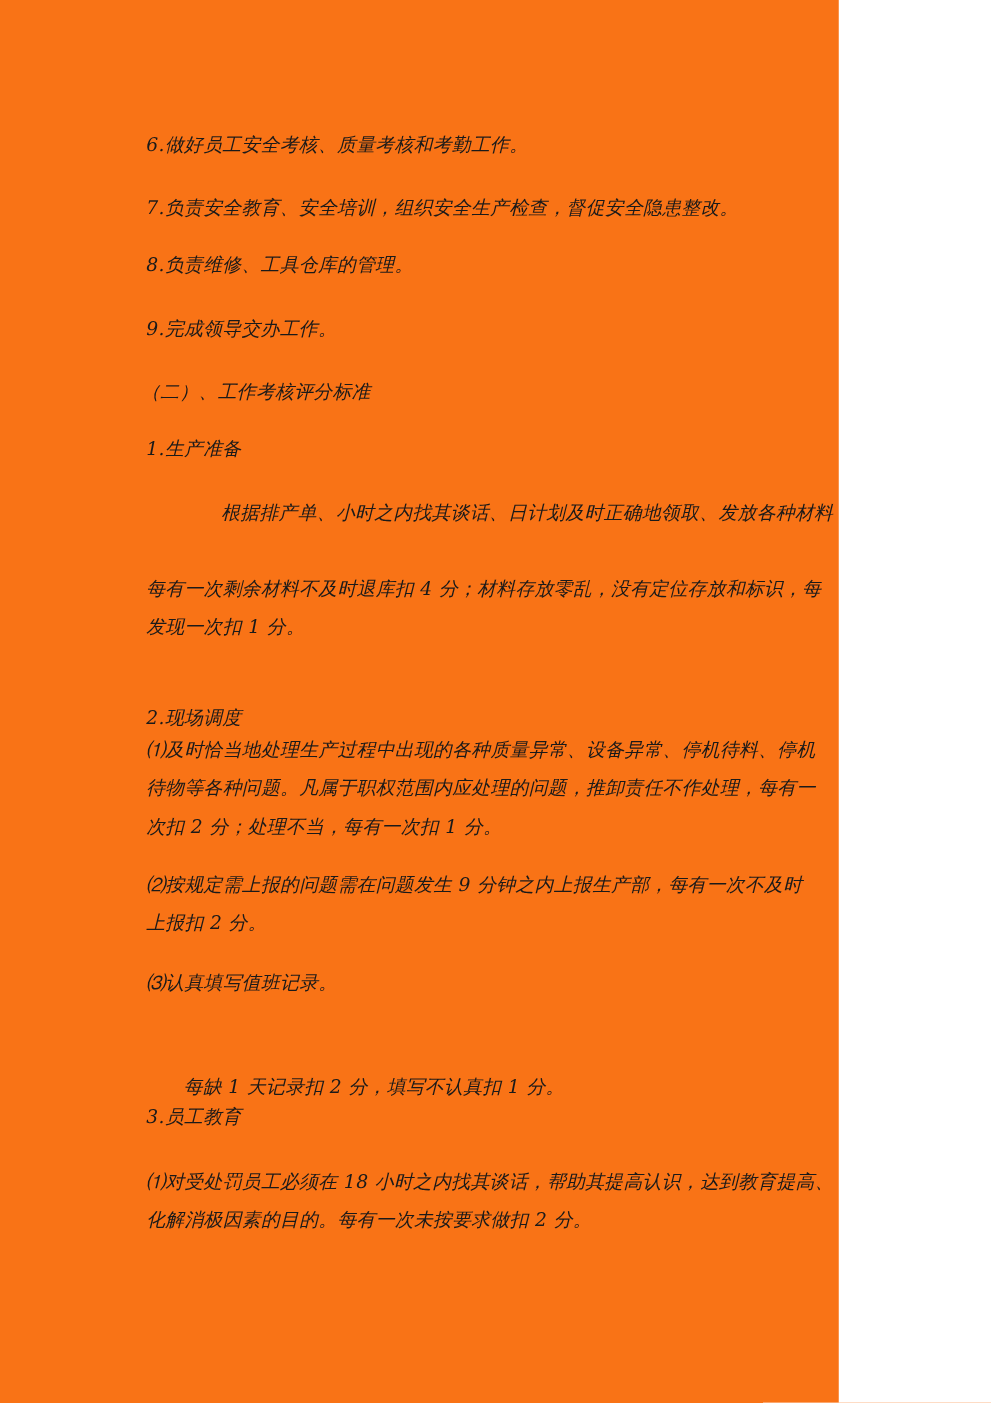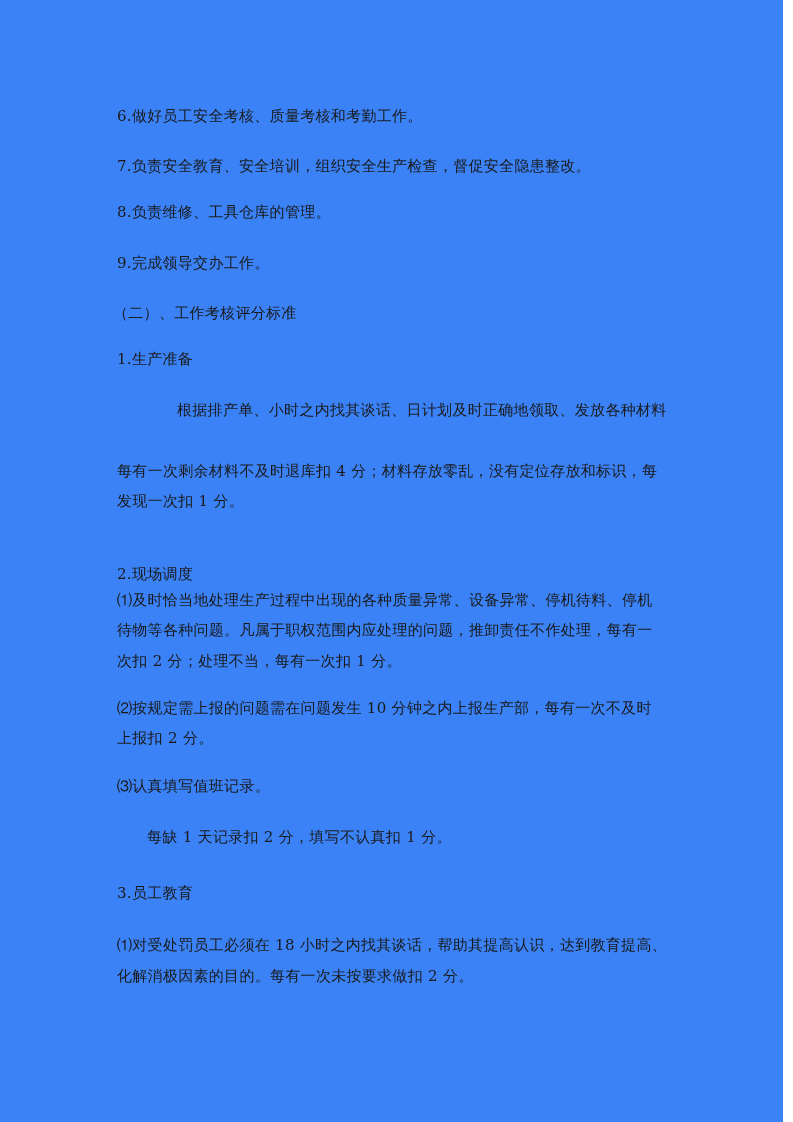--- a/index.html
+++ b/index.html
@@ -1,18 +1,18 @@
 <!DOCTYPE html>
 <html><head>
 <meta charset="utf-8">
 <style>
   html, body { margin: 0; padding: 0; background: #ffffff; }
   body { width: 793px; height: 1122px; position: relative; overflow: hidden;
          font-family: "DejaVu Serif", "Liberation Serif", serif; color: #1a1a1a; }
-  .page { position: absolute; left: 0; top: 0; width: 783px; height: 1122px; background: #3b82f6; }
+  .page { position: absolute; left: 0; top: 0; width: 671px; height: 1122px; background: #f97316; font-style: italic; }
   .line { position: absolute; left: 117px; font-size: 15px; line-height: 20px; white-space: nowrap; letter-spacing: 0.3px; }
   .indent2 { left: 177px; }
   .indent1 { left: 147px; }
 </style>
 </head>
 <body>
 
 <div class="page">
   <div class="line" style="top:106px">6.做好员工安全考核、质量考核和考勤工作。</div>
   <div class="line" style="top:156px">7.负责安全教育、安全培训，组织安全生产检查，督促安全隐患整改。</div>
@@ -24,22 +24,22 @@
   <div class="line" style="top:349px">1.生产准备</div>
   <div class="line indent2" style="top:400px">根据排产单、小时之内找其谈话、日计划及时正确地领取、发放各种材料</div>
   <div class="line" style="top:461px">每有一次剩余材料不及时退库扣 4 分；材料存放零乱，没有定位存放和标识，每</div>
   <div class="line" style="top:491px">发现一次扣 1 分。</div>
 
   <div class="line" style="top:564px">2.现场调度</div>
   <div class="line" style="top:590px">⑴及时恰当地处理生产过程中出现的各种质量异常、设备异常、停机待料、停机</div>
   <div class="line" style="top:620px">待物等各种问题。凡属于职权范围内应处理的问题，推卸责任不作处理，每有一</div>
   <div class="line" style="top:651px">次扣 2 分；处理不当，每有一次扣 1 分。</div>
 
-  <div class="line" style="top:698px">⑵按规定需上报的问题需在问题发生 10 分钟之内上报生产部，每有一次不及时</div>
+  <div class="line" style="top:698px">⑵按规定需上报的问题需在问题发生 9 分钟之内上报生产部，每有一次不及时</div>
   <div class="line" style="top:728px">上报扣 2 分。</div>
 
   <div class="line" style="top:776px">⑶认真填写值班记录。</div>
-  <div class="line indent1" style="top:827px">每缺 1 天记录扣 2 分，填写不认真扣 1 分。</div>
+  <div class="line indent1" style="top:859px">每缺 1 天记录扣 2 分，填写不认真扣 1 分。</div>
 
   <div class="line" style="top:883px">3.员工教育</div>
   <div class="line" style="top:935px">⑴对受处罚员工必须在 18 小时之内找其谈话，帮助其提高认识，达到教育提高、</div>
   <div class="line" style="top:966px">化解消极因素的目的。每有一次未按要求做扣 2 分。</div>
 </div>
 
 </body></html>

